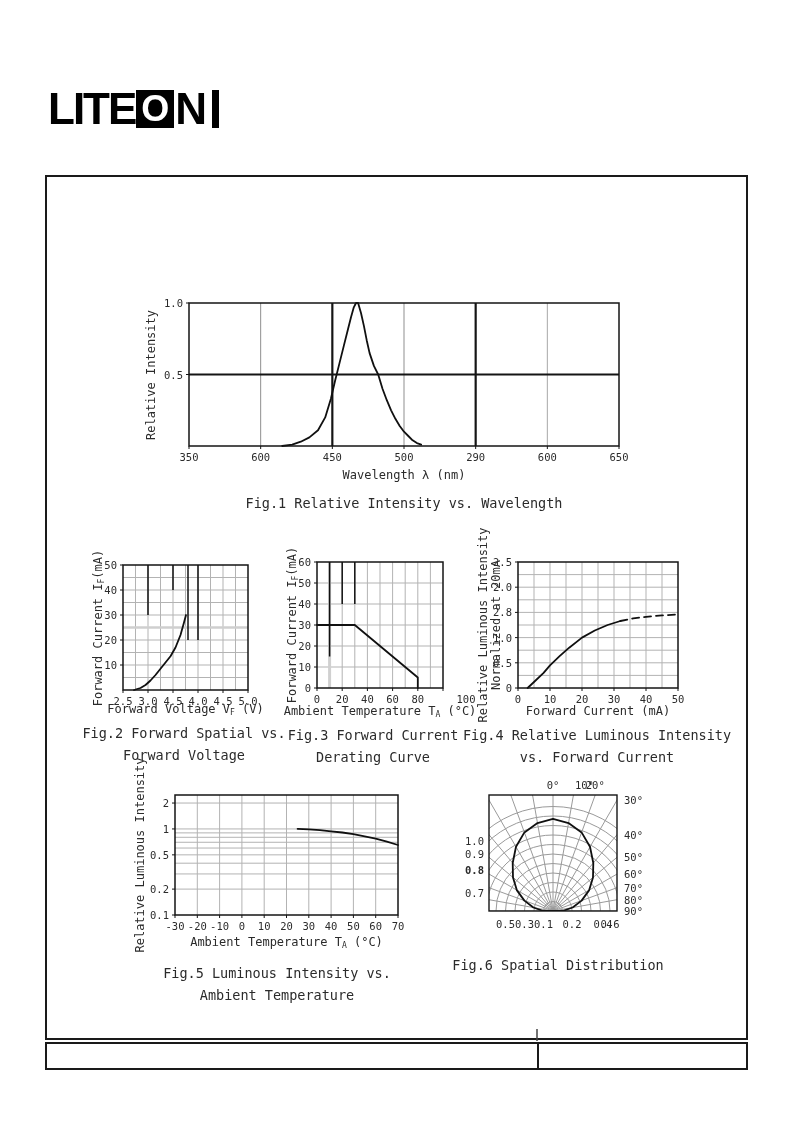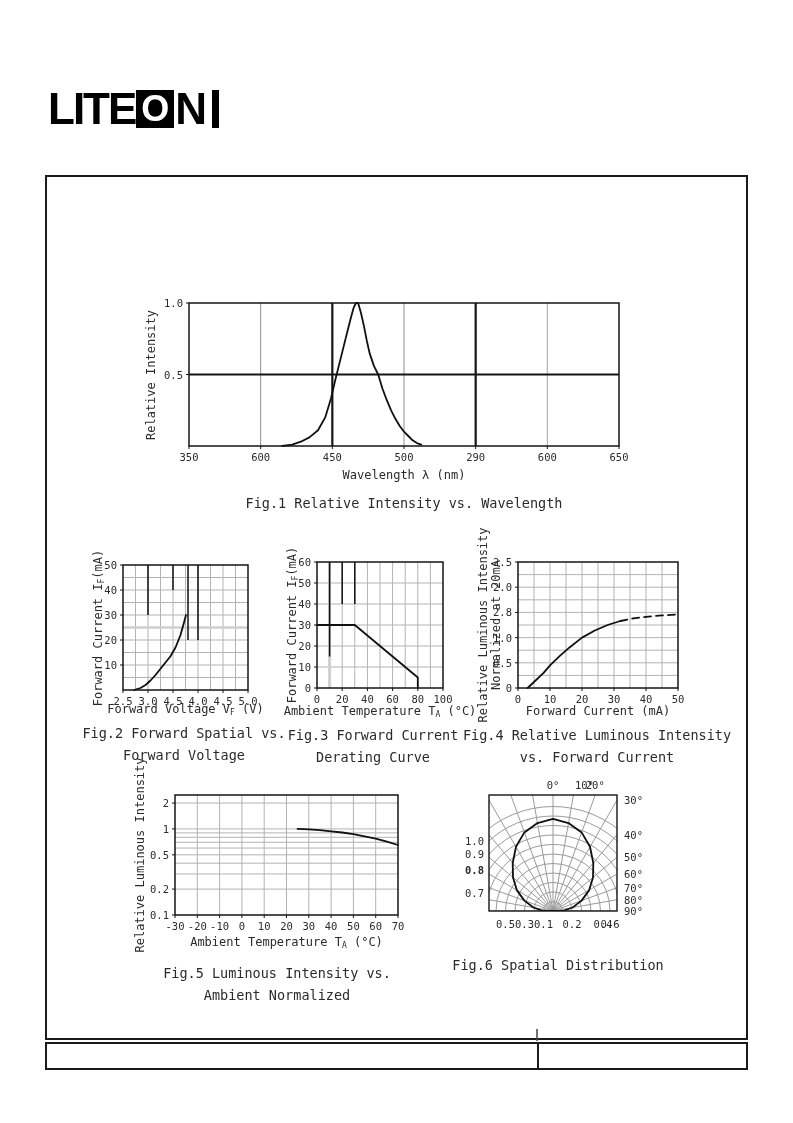--- a/index.html
+++ b/index.html
@@ -275,21 +275,21 @@
     <div class="lbl tick" style="left: 117px; top: 565px; transform: translate(-100%, -50%);">50</div>
     <div class="lbl ax" style="left: 185.5px; top: 703px; transform: translate(-50%, 0px);"><span>Forward Voltage V</span><span class="sub">F</span><span> (V)</span></div>
     <div class="lbl ax" style="left: 99px; top: 627.5px; transform: translate(-50%, -50%) rotate(-90deg);"><span>Forward Current I</span><span class="sub">F</span><span>(mA)</span></div>
     <div class="lbl cap" style="left: 184px; top: 726px; transform: translate(-50%, 0px);">Fig.2 Forward Spatial vs.</div>
     <div class="lbl cap" style="left: 184px; top: 748px; transform: translate(-50%, 0px);">Forward Voltage</div>
     <div class="lbl tick" style="left: 317px; top: 693px; transform: translate(-50%, 0px);">0</div>
     <div class="lbl tick" style="left: 342.2px; top: 693px; transform: translate(-50%, 0px);">20</div>
     <div class="lbl tick" style="left: 367.4px; top: 693px; transform: translate(-50%, 0px);">40</div>
     <div class="lbl tick" style="left: 392.6px; top: 693px; transform: translate(-50%, 0px);">60</div>
     <div class="lbl tick" style="left: 417.8px; top: 693px; transform: translate(-50%, 0px);">80</div>
-    <div class="lbl tick" style="left: 443px; top: 693px; transform: translate(-50%, 0px);">100</div>
+    <div class="lbl tick" style="left: 466px; top: 693px; transform: translate(-50%, 0px);">100</div>
     <div class="lbl tick" style="left: 311px; top: 688px; transform: translate(-100%, -50%);">0</div>
     <div class="lbl tick" style="left: 311px; top: 667px; transform: translate(-100%, -50%);">10</div>
     <div class="lbl tick" style="left: 311px; top: 646px; transform: translate(-100%, -50%);">20</div>
     <div class="lbl tick" style="left: 311px; top: 625px; transform: translate(-100%, -50%);">30</div>
     <div class="lbl tick" style="left: 311px; top: 604px; transform: translate(-100%, -50%);">40</div>
     <div class="lbl tick" style="left: 311px; top: 583px; transform: translate(-100%, -50%);">50</div>
     <div class="lbl tick" style="left: 311px; top: 562px; transform: translate(-100%, -50%);">60</div>
     <div class="lbl ax" style="left: 380px; top: 705px; transform: translate(-50%, 0px);"><span>Ambient Temperature T</span><span class="sub">A</span><span> (°C)</span></div>
     <div class="lbl ax" style="left: 293px; top: 625px; transform: translate(-50%, -50%) rotate(-90deg);"><span>Forward Current I</span><span class="sub">F</span><span>(mA)</span></div>
     <div class="lbl cap" style="left: 373px; top: 728px; transform: translate(-50%, 0px);">Fig.3 Forward Current</div>
@@ -323,21 +323,21 @@
     <div class="lbl tick" style="left: 375.7px; top: 920px; transform: translate(-50%, 0px);">60</div>
     <div class="lbl tick" style="left: 398px; top: 920px; transform: translate(-50%, 0px);">70</div>
     <div class="lbl tick" style="left: 169px; top: 803.039px; transform: translate(-100%, -50%);">2</div>
     <div class="lbl tick" style="left: 169px; top: 828.945px; transform: translate(-100%, -50%);">1</div>
     <div class="lbl tick" style="left: 169px; top: 854.85px; transform: translate(-100%, -50%);">0.5</div>
     <div class="lbl tick" style="left: 169px; top: 889.095px; transform: translate(-100%, -50%);">0.2</div>
     <div class="lbl tick" style="left: 169px; top: 915px; transform: translate(-100%, -50%);">0.1</div>
     <div class="lbl ax" style="left: 286.5px; top: 936px; transform: translate(-50%, 0px);"><span>Ambient Temperature T</span><span class="sub">A</span><span> (°C)</span></div>
     <div class="lbl ax" style="left: 141px; top: 855px; transform: translate(-50%, -50%) rotate(-90deg);"><span>Relative Luminous Intensity</span></div>
     <div class="lbl cap" style="left: 277px; top: 966px; transform: translate(-50%, 0px);">Fig.5 Luminous Intensity vs.</div>
-    <div class="lbl cap" style="left: 277px; top: 988px; transform: translate(-50%, 0px);">Ambient Normalized</div>
+    <div class="lbl cap" style="left: 277px; top: 988px; transform: translate(-50%, 0px);">Ambient Temperature</div>
     <div class="lbl tick" style="left: 553px; top: 779px; transform: translate(-50%, 0px);">0°</div>
     <div class="lbl tick" style="left: 573.454px; top: 779px; transform: translate(-50%, 0px); margin-left: 11px;">10°</div>
     <div class="lbl tick" style="left: 595.221px; top: 779px; transform: translate(-50%, 0px);">20°</div>
     <div class="lbl tick" style="left: 624px; top: 800.149px; transform: translate(0px, -50%);">30°</div>
     <div class="lbl tick" style="left: 624px; top: 834.728px; transform: translate(0px, -50%);">40°</div>
     <div class="lbl tick" style="left: 624px; top: 857.298px; transform: translate(0px, -50%);">50°</div>
     <div class="lbl tick" style="left: 624px; top: 874.05px; transform: translate(0px, -50%);">60°</div>
     <div class="lbl tick" style="left: 624px; top: 887.706px; transform: translate(0px, -50%);">70°</div>
     <div class="lbl tick" style="left: 624px; top: 899.715px; transform: translate(0px, -50%);">80°</div>
     <div class="lbl tick" style="left: 624px; top: 911px; transform: translate(0px, -50%);">90°</div>

